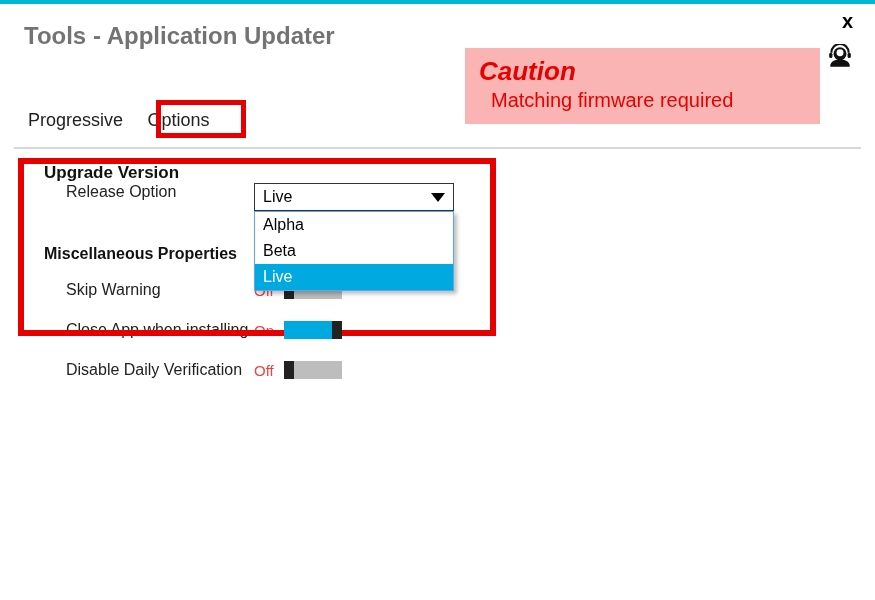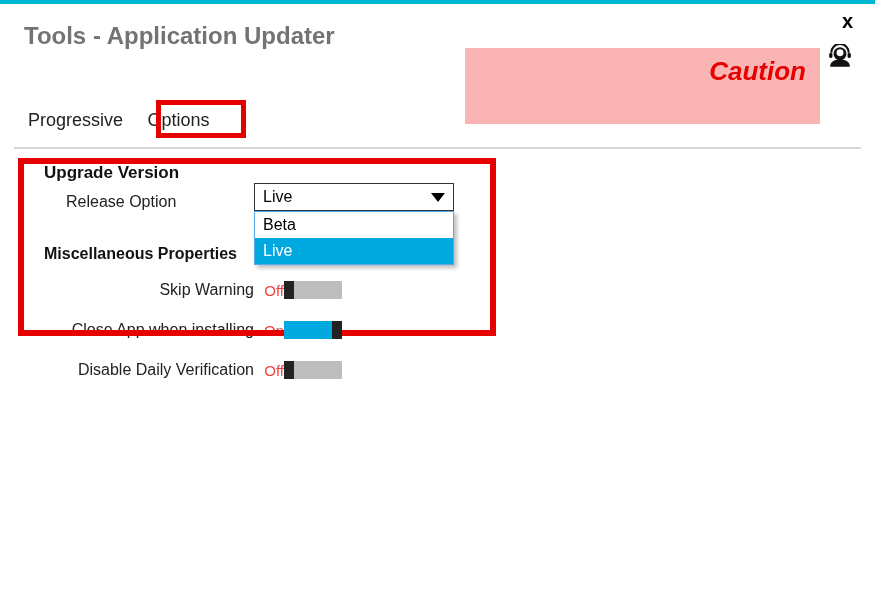--- a/index.html
+++ b/index.html
@@ -45,21 +45,20 @@
       width: 355px;
       height: 76px;
       background: #fbb4b4;
       padding: 8px 14px;
     }
     .caution-title {
       color: #e60000;
       font-size: 26px;
       font-weight: bold;
       font-style: italic;
-      text-align: right;
     }
     .caution-text {
       color: #e60000;
       font-size: 20px;
       margin-top: 2px;
       padding-left: 12px;
     }
     .tabs {
       margin: 58px 0 10px 24px;
       position: relative;
@@ -99,21 +98,21 @@
       padding: 14px 0 0 44px;
     }
     .section-title {
       font-weight: bold;
       font-size: 17px;
       color: #111;
       margin-bottom: 0;
     }
     .row {
       display: flex;
-      align-items: flex-end;
+      align-items: flex-start;
       margin-bottom: 18px;
     }
     .row-label {
       width: 210px;
       font-size: 16px;
       color: #222;
       padding-left: 22px;
     }
     .select-wrap {
       position: relative;
@@ -158,21 +157,20 @@
     .section-title2 {
       font-weight: bold;
       font-size: 16px;
       color: #111;
       margin: 34px 0 18px 0;
     }
     .toggle-row {
       display: flex;
       align-items: center;
       margin-bottom: 22px;
-      text-align: right;
     }
     .toggle-label {
       width: 210px;
       font-size: 16px;
       color: #222;
       padding-left: 22px;
     }
     .toggle-state {
       width: 30px;
       font-size: 15px;
@@ -213,20 +211,21 @@
     <path d="M3 20c0-4 5-6 9-6s9 2 9 6v1H3z"></path>
     <circle cx="12" cy="8" r="3.2" fill="#fff"></circle>
     <rect x="2" y="8" width="3" height="5" rx="1.5"></rect>
     <rect x="19" y="8" width="3" height="5" rx="1.5"></rect>
     <path d="M4 8 A8 8 0 0 1 20 8" fill="none" stroke="#111" stroke-width="2"></path>
   </svg>
 </span>
 
 <div class="caution-box">
   <div class="caution-title">Caution</div>
+  <div class="caution-text">Matching firmware required</div>
 </div>
 
 <div class="tabs">
   <span class="tab">Progressive</span>
   <span class="tab">Options</span>
   <div class="tab-highlight-box"></div>
 </div>
 <div class="tabline"></div>
 
 <div class="highlight-area"></div>
@@ -235,20 +234,21 @@
   <div class="section-title">Upgrade Version</div>
 
   <div class="row">
     <div class="row-label">Release Option</div>
     <div class="select-wrap">
       <div class="select-box">
         <span>Live</span>
         <span class="chevron"></span>
       </div>
       <div class="dropdown-list">
+        <div class="dropdown-item">Alpha</div>
         <div class="dropdown-item">Beta</div>
         <div class="dropdown-item selected">Live</div>
       </div>
     </div>
   </div>
 
 
   <div class="section-title2">Miscellaneous Properties</div>
 
   <div class="toggle-row">

